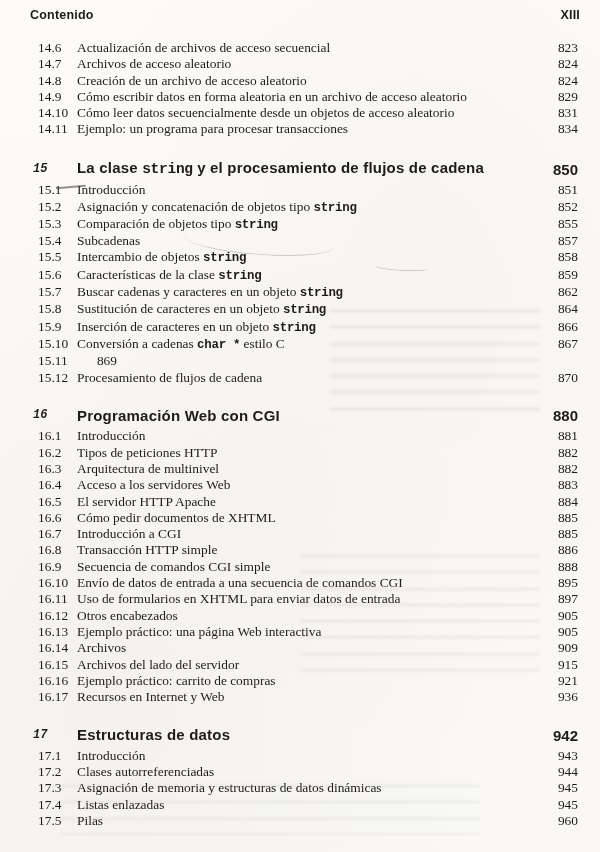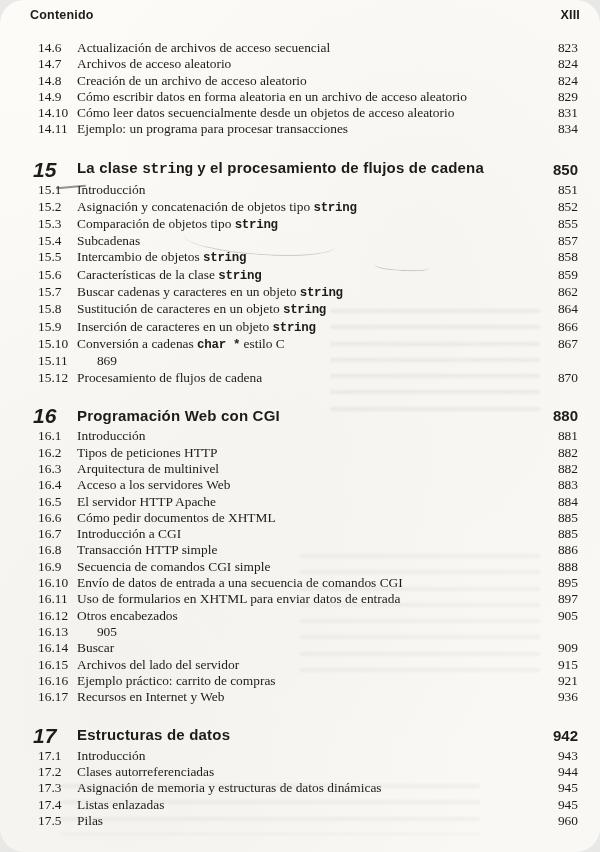--- a/index.html
+++ b/index.html
@@ -12,21 +12,20 @@
     width: 600px;
     height: 852px;
     margin: 0 auto;
     background:
       radial-gradient(ellipse at 70% 30%, rgba(120,120,110,0.04), rgba(0,0,0,0) 60%),
       radial-gradient(ellipse at 20% 80%, rgba(120,120,110,0.05), rgba(0,0,0,0) 55%),
       linear-gradient(180deg, #fcfbf8 0%, #faf9f6 50%, #f9f8f4 100%);
     overflow: hidden;
     font-family: "Liberation Serif", serif;
     color: #1d1c1a;
-    border-radius: 24px;
   }
 
   
   .page-header {
     position: absolute;
     top: 8px;
     left: 30px;
     right: 20px;
     display: flex;
     justify-content: space-between;
@@ -74,22 +73,23 @@
     align-items: flex-end;
     margin: 20px 0 3px 0;
     font-family: "Liberation Sans", sans-serif;
     font-weight: bold;
   }
   .ch-head .ch-num {
     width: 44px;
     padding-left: 3px;
     flex: none;
     font-style: italic;
-    font-size: 21px;
+    font-size: 12px;
     line-height: 19px;
+    font-family: Liberation Mono, monospace;
   }
   .ch-head .ch-title {
     flex: 1 1 auto;
     max-width: 452px;
     font-size: 15px;
     line-height: 19.5px;
     letter-spacing: 0.2px;
   }
   .ch-head .ch-pg {
     flex: none;
@@ -312,25 +312,26 @@
           <span class="title"><span>Uso de formularios en XHTML para enviar datos de entrada</span></span>
           <span class="pg">897</span>
         </div>
         <div class="toc-row">
           <span class="num">16.12</span>
           <span class="title"><span>Otros encabezados</span></span>
           <span class="pg">905</span>
         </div>
         <div class="toc-row">
           <span class="num">16.13</span>
+          <span class="title"><span>Ejemplo práctico: una página Web interactiva</span></span>
           <span class="pg">905</span>
         </div>
         <div class="toc-row">
           <span class="num">16.14</span>
-          <span class="title"><span>Buscar</span></span>
+          <span class="title"><span>Archivos</span></span>
           <span class="pg">909</span>
         </div>
         <div class="toc-row">
           <span class="num">16.15</span>
           <span class="title"><span>Archivos del lado del servidor</span></span>
           <span class="pg">915</span>
         </div>
         <div class="toc-row">
           <span class="num">16.16</span>
           <span class="title"><span>Ejemplo práctico: carrito de compras</span></span>

